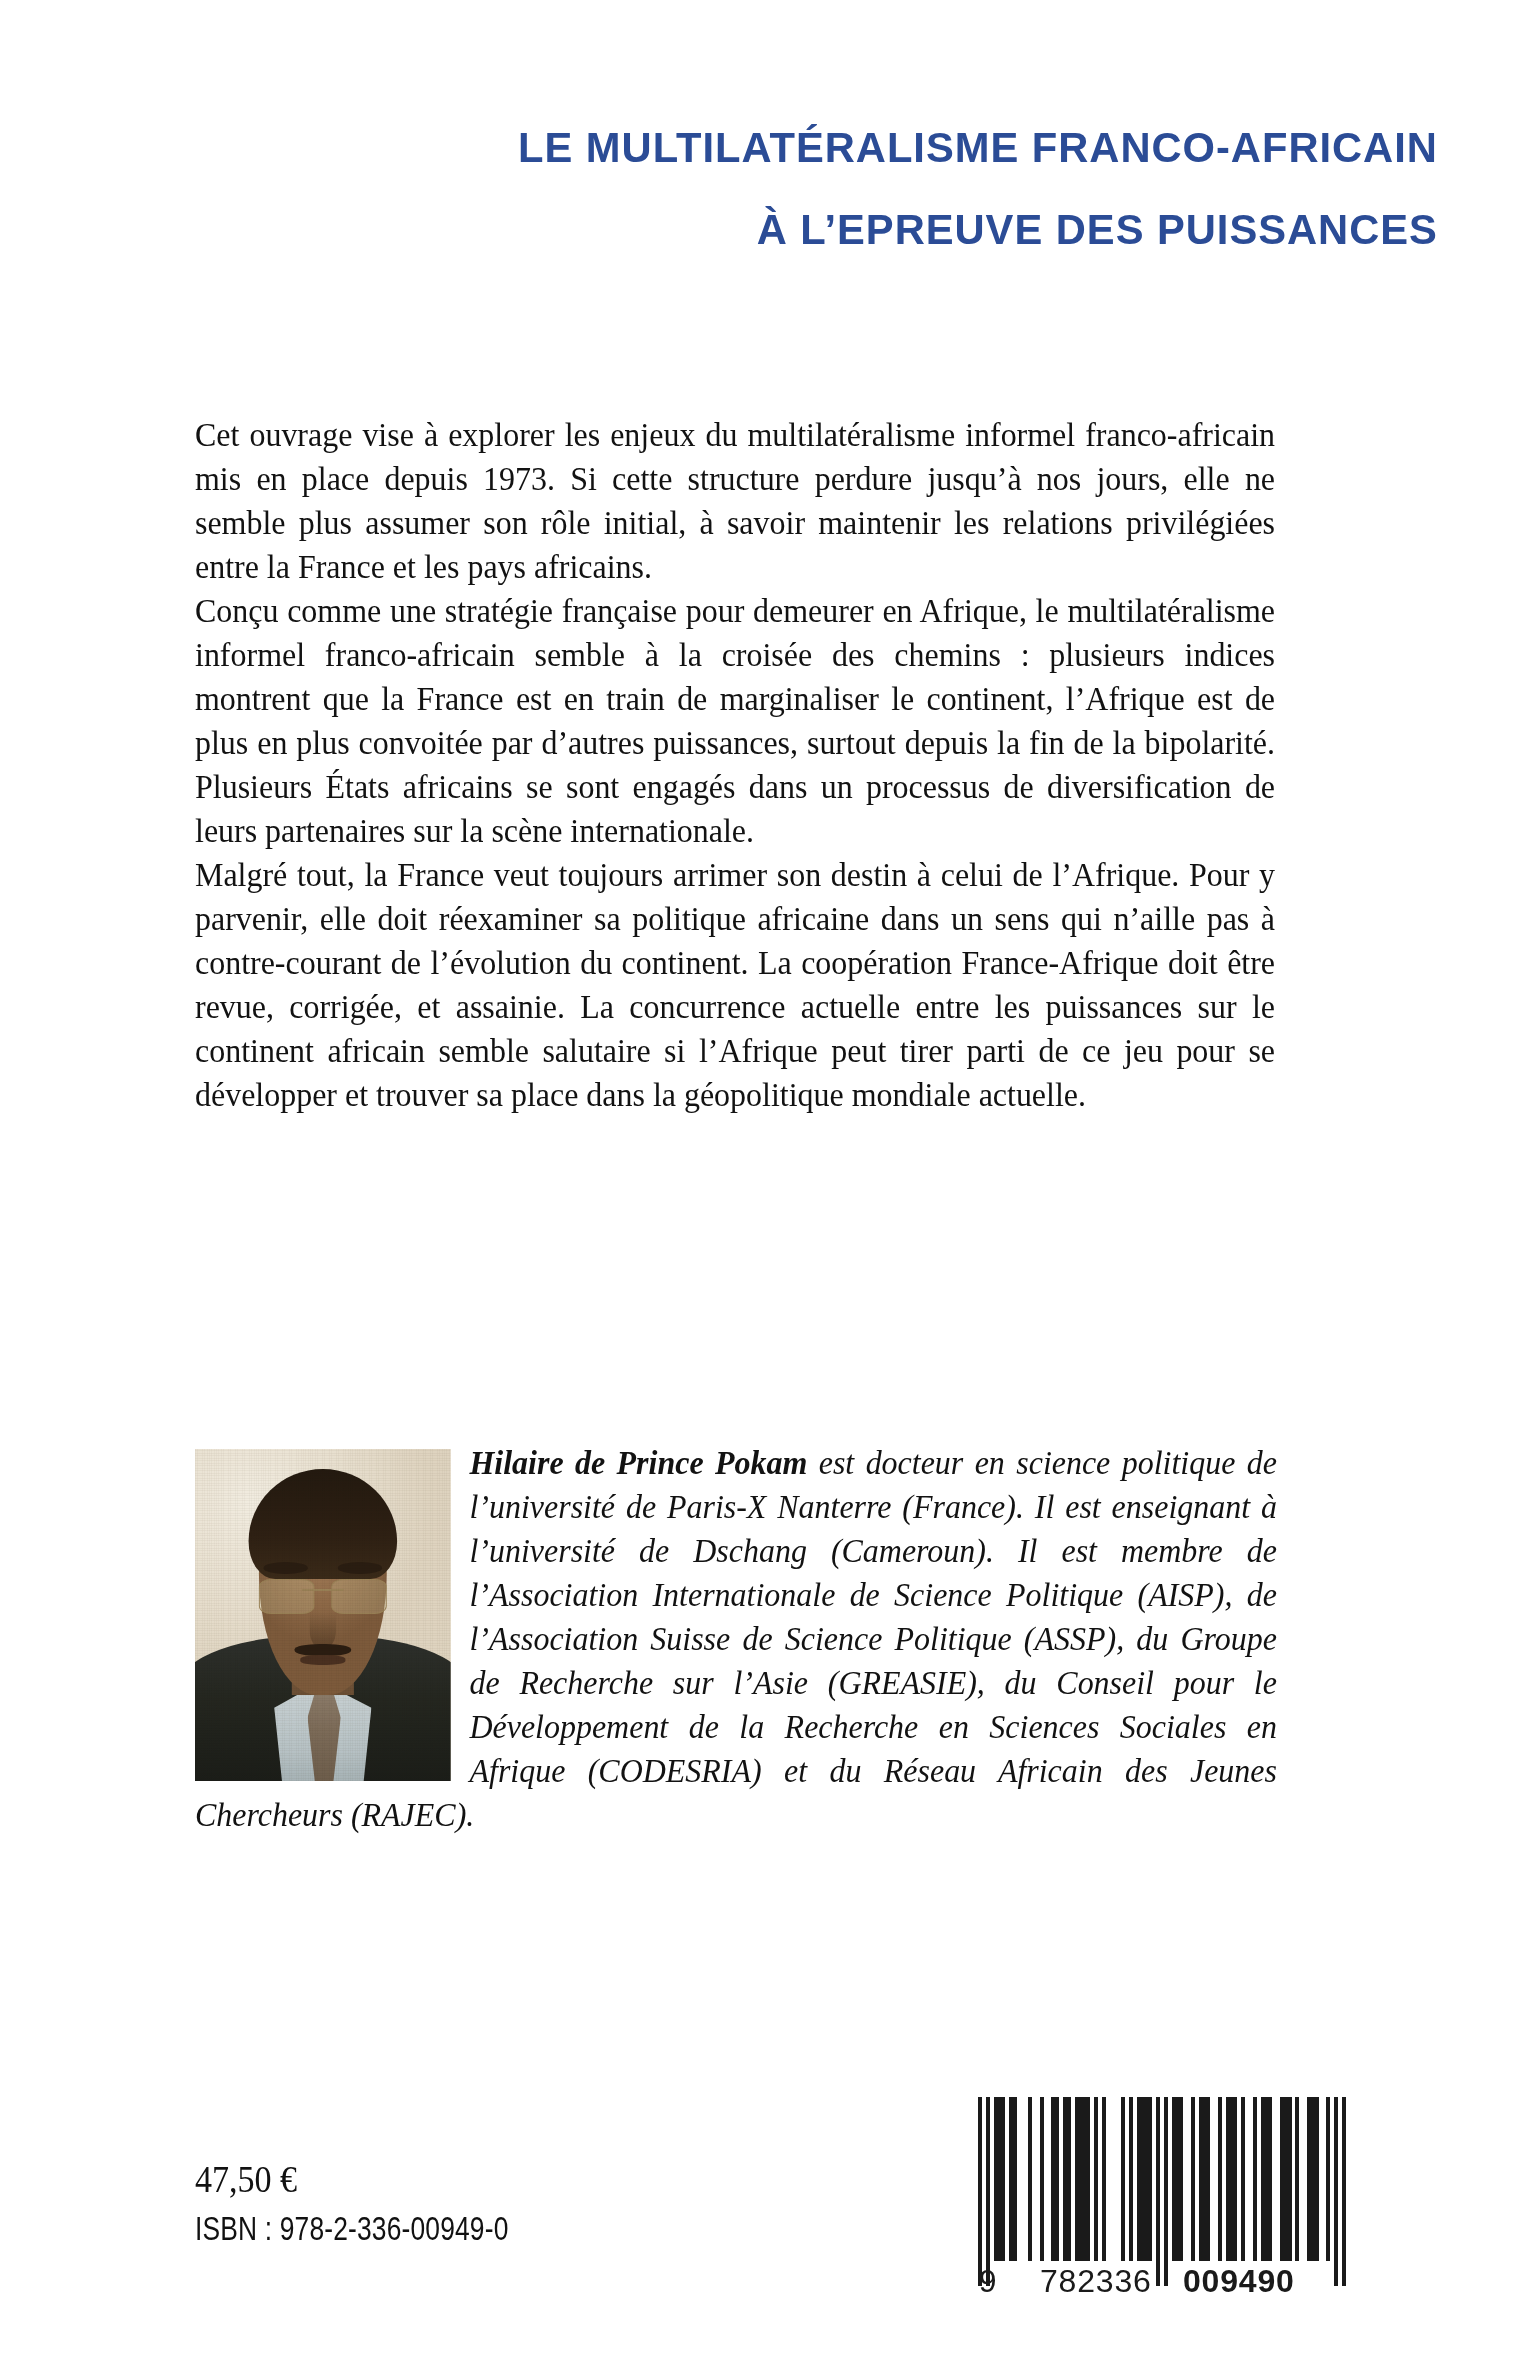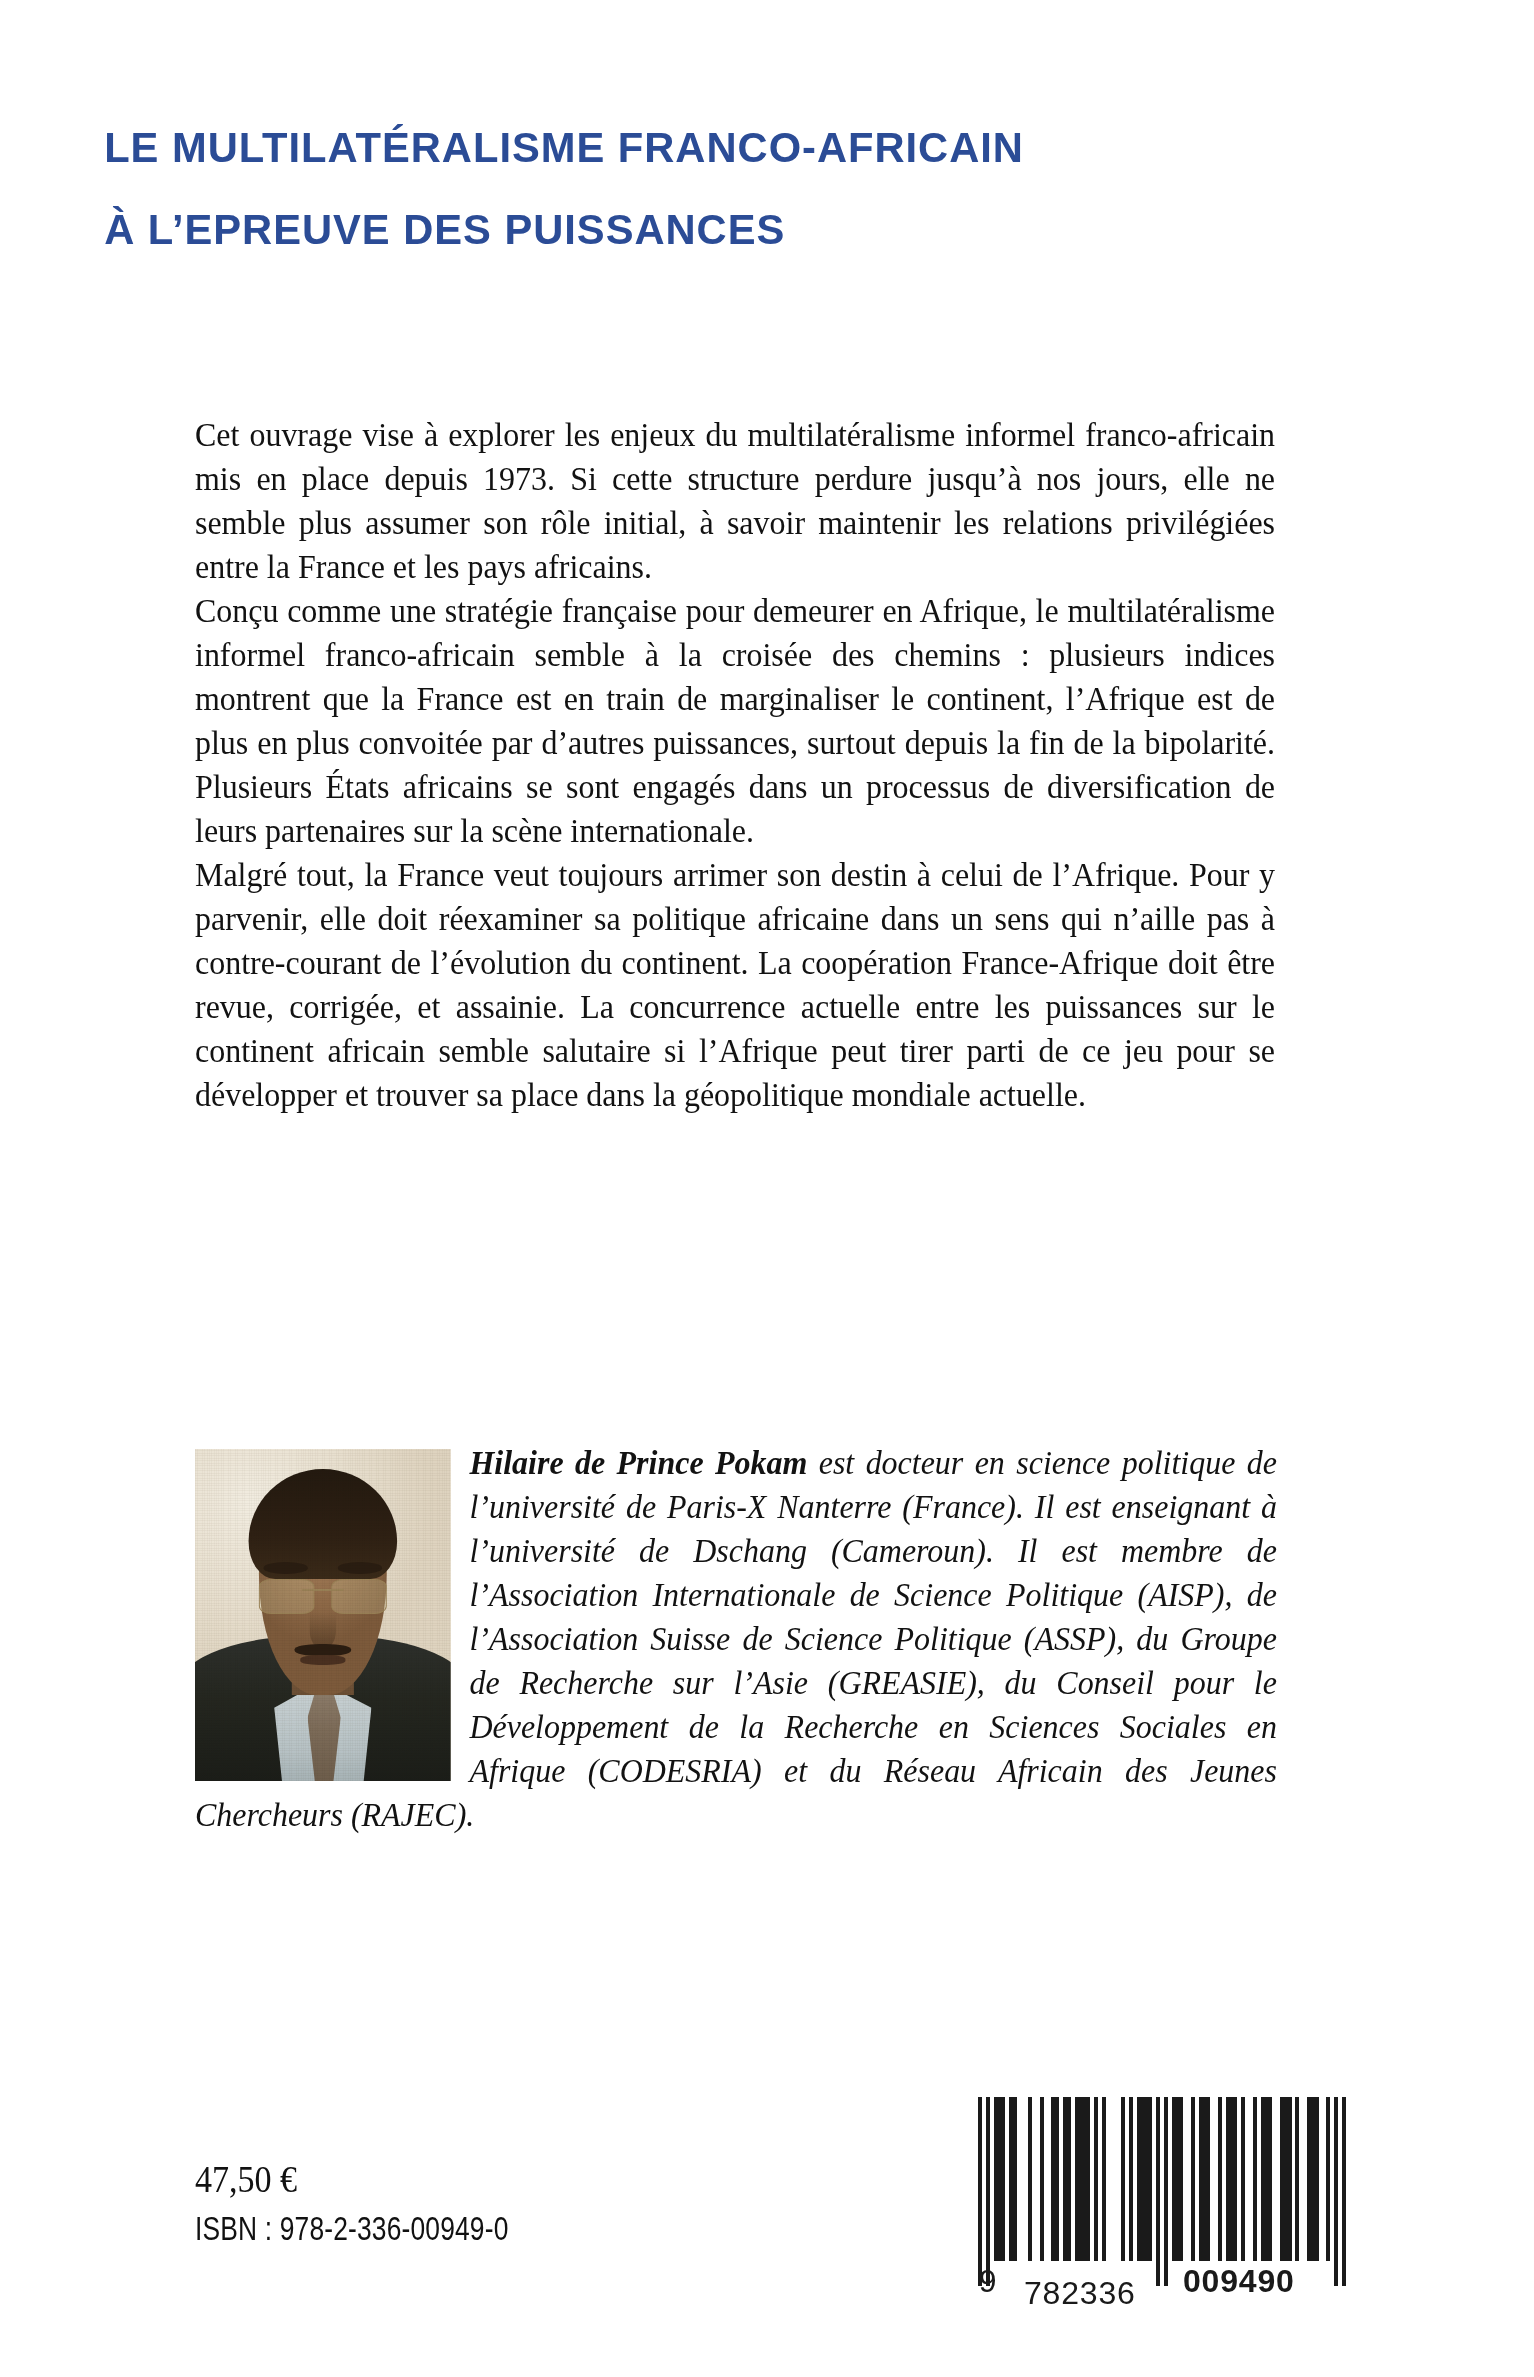--- a/index.html
+++ b/index.html
@@ -17,24 +17,24 @@
 
   .page {
     position: absolute;
     inset: 0;
     background: #ffffff;
   }
 
   
   .title-block {
     position: absolute;
-    left: 84px;
+    left: 116px;
     top: 126px;
     width: 1342px;
-    text-align: left;
+    text-align: right;
   }
   .title-line {
     color: #2B4C96;
     font-family: "Liberation Sans", sans-serif;
     font-weight: bold;
     font-size: 43px;
     letter-spacing: 1px;
     line-height: 1.0;
     transform: scaleX(0.97);
     transform-origin: center;
@@ -281,21 +281,21 @@
     font-size: 32px;
     color: #1a1a1a;
     letter-spacing: 0.8px;
   }
   .bc-d {
     position: absolute;
     top: 0;
     white-space: nowrap;
   }
   .bc-left-digit { left: 0.8px; }
-  .bc-group-1 { left: 46px; margin-top: 12px; }
+  .bc-group-1 { left: 62px; }
   .bc-group-2 { left: 205px; font-weight: bold; }
 </style>
 </head>
 <body>
 
 <div class="page">
 
   <div class="title-block">
     <div class="title-line title-line-1">LE MULTILATÉRALISME FRANCO-AFRICAIN</div>
     <div class="title-line title-line-2">À L’EPREUVE DES PUISSANCES</div>

